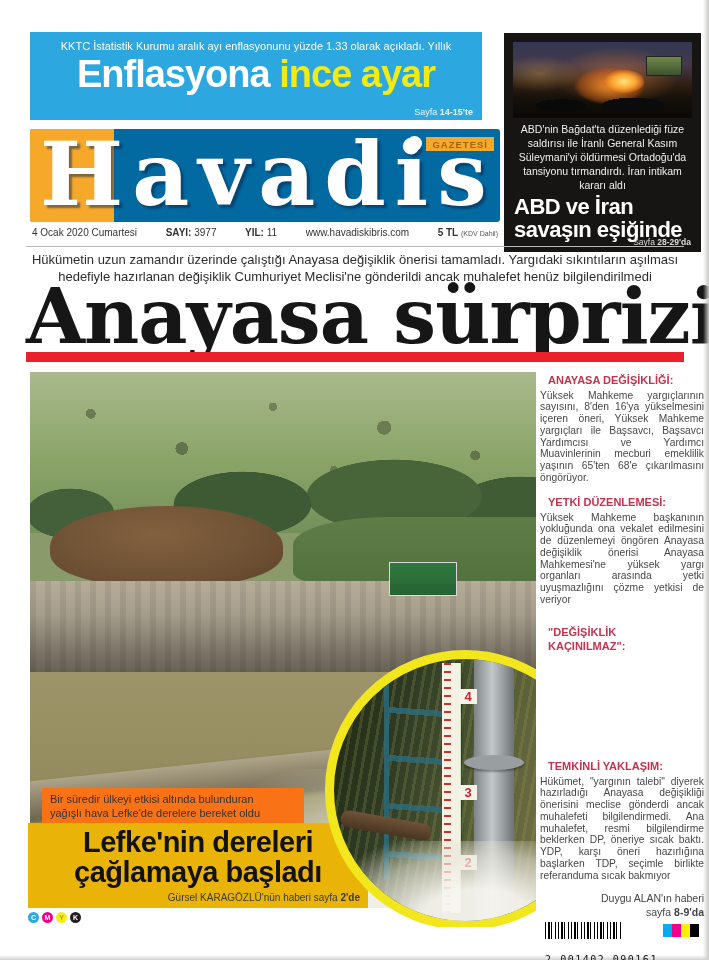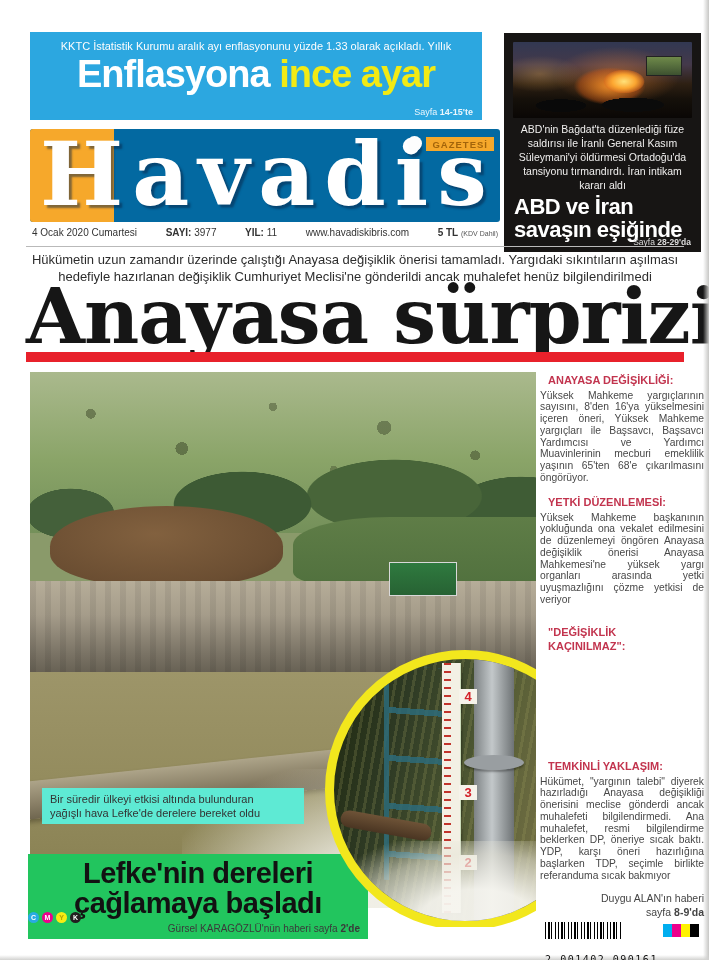--- a/index.html
+++ b/index.html
@@ -66,22 +66,22 @@
   .ph-dirt{position:absolute;left:4%;top:25%;width:46%;height:15%;border-radius:50% 50% 40% 40%;background:radial-gradient(ellipse at 45% 35%,#82613f,#6b4e32 70%,#59412a 100%);}
   .ph-grass-right{position:absolute;right:0;top:27%;width:48%;height:13%;border-radius:40% 0 0 20%;background:linear-gradient(180deg,#5f7d47,#51713e);}
   .ph-dam{position:absolute;left:0;top:39%;width:100%;height:18%;background:linear-gradient(180deg,#b6ad99 0%,#a59c8a 35%,#7a7365 75%,#625c4f 100%);}
   .ph-dam-streaks{position:absolute;left:0;top:39%;width:100%;height:18%;background:repeating-linear-gradient(90deg,rgba(0,0,0,.07) 0 6px,transparent 6px 15px);}
   .ph-structure{position:absolute;left:71%;top:35.5%;width:13%;height:6%;background:linear-gradient(180deg,#2f7a3f,#276233);border:1px solid #d9d9d9;}
   .ph-water{position:absolute;left:0;top:56%;width:100%;height:44%;background:linear-gradient(180deg,#9d9569 0%,#948c5e 45%,#867e50 100%);}
   .ph-divider{position:absolute;left:-4%;top:71%;width:115%;height:7%;background:linear-gradient(180deg,#ada489 0%,#897f66 60%,#6f664f 100%);transform:rotate(-6deg);box-shadow:0 3px 4px rgba(40,35,20,.35);}
   .ph-foam{position:absolute;left:30%;bottom:0;width:70%;height:26%;background:radial-gradient(ellipse at 65% 100%,rgba(246,245,238,.95) 25%,rgba(228,226,212,.55) 55%,transparent 80%);}
 
   
-  .caption-box{position:absolute;left:42px;top:788px;width:262px;height:36px;background:#5eead4;padding:4px 8px;box-sizing:border-box;font-size:11px;line-height:1.3;color:#333;z-index:3;}
-  .yellow-box{position:absolute;left:28px;top:823px;width:340px;height:85px;background:#22c55e;z-index:3;margin-top:31px;}
+  .caption-box{position:absolute;left:42px;top:788px;width:262px;height:36px;background:#f97316;padding:4px 8px;box-sizing:border-box;font-size:11px;line-height:1.3;color:#333;z-index:3;}
+  .yellow-box{position:absolute;left:28px;top:823px;width:340px;height:85px;background:#eab308;z-index:3;}
   .yellow-headline{margin-top:5px;text-align:center;font-size:29px;font-weight:bold;line-height:1.03;letter-spacing:-.5px;color:#121212;}
   .yellow-byline{position:absolute;right:8px;bottom:5px;font-size:10px;color:#3a3a3a;}
 
   
   .inset-circle{position:absolute;left:325px;top:650px;width:280px;height:280px;box-sizing:border-box;border:9px solid #f2e71d;border-radius:50%;overflow:hidden;z-index:5;clip-path:inset(0 69px 3px 0);background:linear-gradient(105deg,#20290f 0%,#2e3a24 25%,#46512f 45%,#5c6138 60%,#6e6c42 75%,#7b7a4c 100%);}
   .gz-grass{position:absolute;inset:0;background:repeating-linear-gradient(100deg,rgba(160,160,95,.22) 0 3px,transparent 3px 9px);}
   .gz-ladder{position:absolute;left:50px;top:8px;width:56px;height:215px;border-left:5px solid #2d6b7a;border-right:5px solid #2d6b7a;background:repeating-linear-gradient(180deg,transparent 0 42px,#2d6b7a 42px 48px);opacity:.85;transform:skewY(4deg);}
   .gz-brownpipe{position:absolute;left:6px;top:158px;width:92px;height:17px;border-radius:9px;background:linear-gradient(180deg,#6e5337,#4a3522);transform:rotate(10deg);}
   .gz-pipe{position:absolute;left:140px;top:-8px;width:40px;height:110%;border-radius:9px;background:linear-gradient(90deg,#7d8284,#c3c8ca 45%,#6e7375);}
   .gz-flange{position:absolute;left:130px;top:96px;width:60px;height:15px;border-radius:50%;background:#999ea1;box-shadow:0 2px 2px rgba(0,0,0,.3);}

